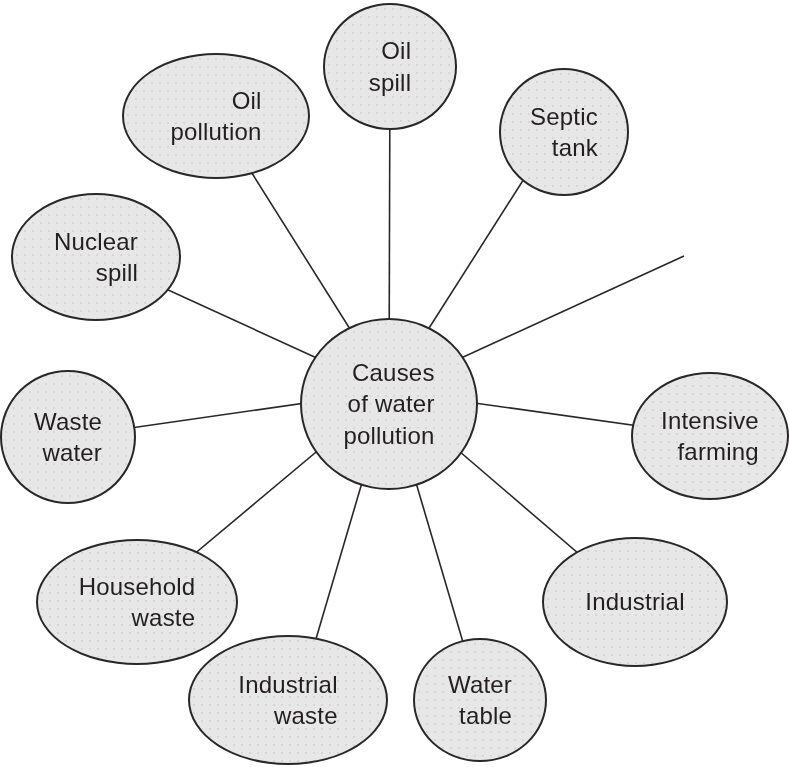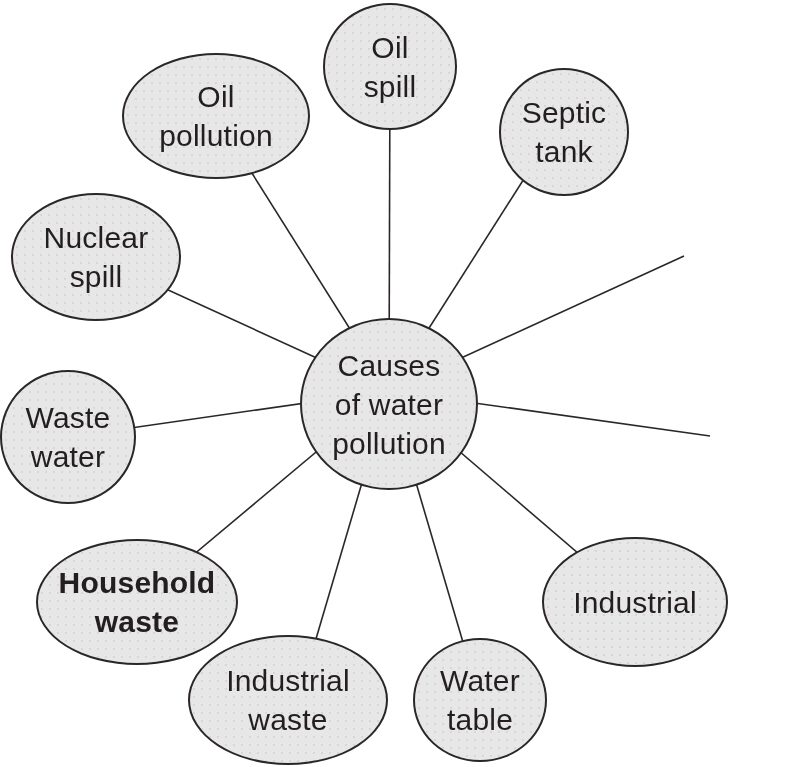--- a/index.html
+++ b/index.html
@@ -30,23 +30,23 @@
     z-index: 1;
     box-sizing: border-box;
     border: 2px solid #2b2728;
     border-radius: 50%;
     background-color: #e7e7e7;
     background-image: radial-gradient(circle, #d7d7d7 0.8px, rgba(0,0,0,0) 1px);
     background-size: 8px 8px;
     display: flex;
     align-items: center;
     justify-content: center;
-    text-align: center;
+    text-align: right;
     color: #231f20;
-    font-size: 30px;
+    font-size: 24px;
     line-height: 1.3;
     white-space: pre-line;
     letter-spacing: 0.2px;
   }
 </style>
 </head>
 <body>
 
 <div class="canvas">
 
@@ -68,30 +68,32 @@
 of water
 pollution</div>
 
   <div class="node" style="left:323px; top:3px; width:134px; height:127px;">Oil
 spill</div>
 
   <div class="node" style="left:499px; top:68px; width:130px; height:128px;">Septic
 tank</div>
 
 
+  <div class="node" style="left:631px; top:372px; width:158px; height:128px;">Intensive
+farming</div>
 
   <div class="node" style="left:542px; top:537px; width:186px; height:130px;">Industrial</div>
 
   <div class="node" style="left:413px; top:638px; width:134px; height:124px;">Water
 table</div>
 
   <div class="node" style="left:188px; top:635px; width:200px; height:130px;">Industrial
 waste</div>
 
-  <div class="node" style="left:36px; top:539px; width:202px; height:126px;font-weight:bold;">Household
+  <div class="node" style="left:36px; top:539px; width:202px; height:126px;">Household
 waste</div>
 
   <div class="node" style="left:0px; top:370px; width:136px; height:134px;">Waste
 water</div>
 
   <div class="node" style="left:11px; top:193px; width:170px; height:128px;">Nuclear
 spill</div>
 
   <div class="node" style="left:122px; top:53px; width:188px; height:126px;">Oil
 pollution</div>

